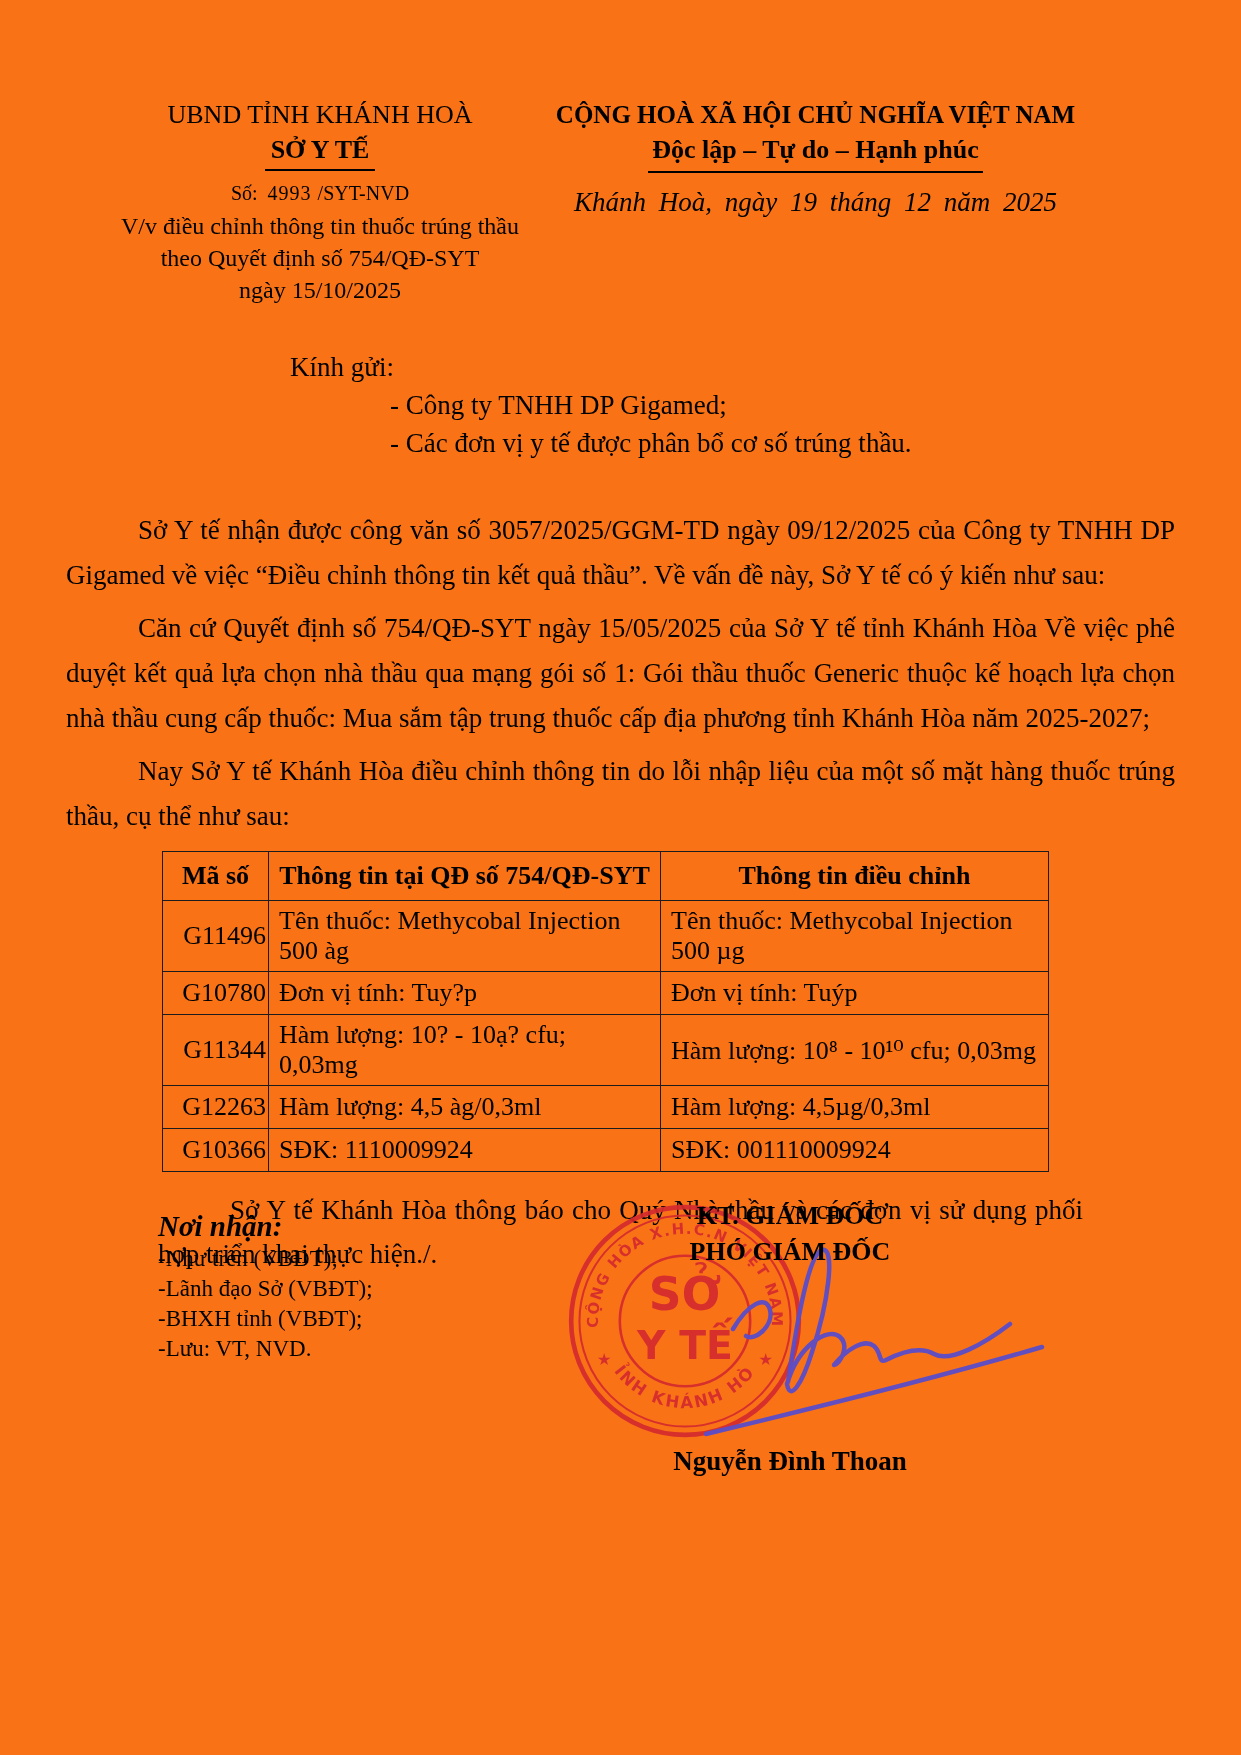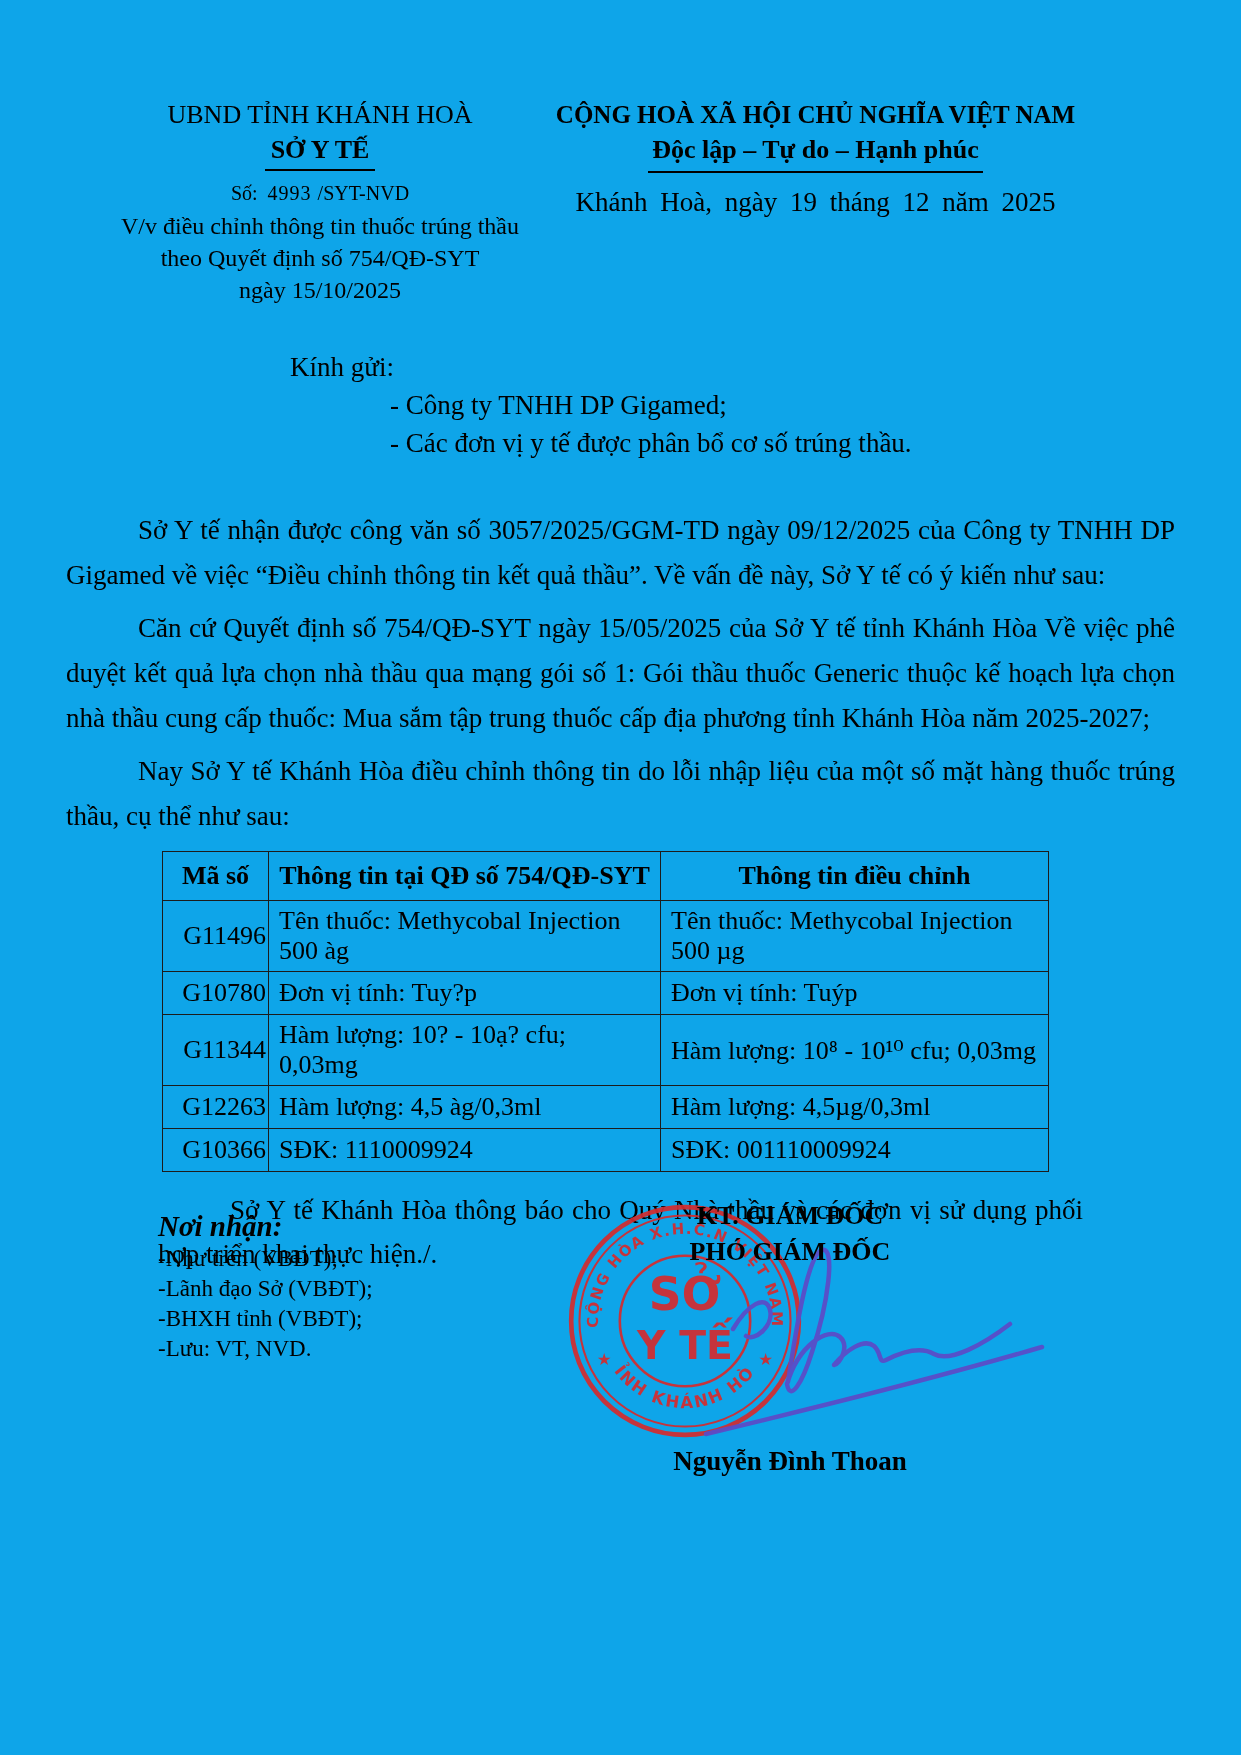--- a/index.html
+++ b/index.html
@@ -2,36 +2,36 @@
 <html lang="vi"><head>
 <meta charset="utf-8">
 <style>
   html,body{margin:0;padding:0;background:#ffffff;}
   body{
     width:1241px;height:1755px;
     font-family:"Liberation Serif","DejaVu Serif",serif;
     color:#000;
     -webkit-font-smoothing:antialiased;
   }
-  .page{position:relative;width:1241px;height:1755px;box-sizing:border-box;padding-top:98px;overflow:hidden;background:#0ea5e9;}
+  .page{position:relative;width:1241px;height:1755px;box-sizing:border-box;padding-top:98px;overflow:hidden;background:#f97316;}
 
   
   .hdr{display:flex;padding:0 150px 0 120px;gap:20px;}
   .hdr-left{width:400px;text-align:center;}
   .hdr-right{flex:1;text-align:center;}
   .h-org-parent{font-size:26px;line-height:34px;}
   .h-org{font-size:26px;line-height:36px;font-weight:bold;}
   .h-org .u{display:inline-block;border-bottom:2px solid #000;padding:0 6px 1px 6px;}
   .h-num{font-size:20px;line-height:34px;margin-top:5px;}
   .h-num .num{margin:0 6px 0 10px;letter-spacing:1px;}
   .h-subject{font-size:24px;line-height:32px;}
   .motto1{font-size:25px;line-height:34px;font-weight:bold;}
   .motto2{font-size:26px;line-height:36px;font-weight:bold;}
   .motto2 .u{display:inline-block;border-bottom:2px solid #000;padding:0 4px 3px 4px;}
-  .place-date{font-size:27px;line-height:34px;margin-top:12px;word-spacing:6px;}
+  .place-date{font-size:27px;line-height:34px;font-style:italic;margin-top:12px;word-spacing:6px;}
 
   
   .recipients{margin-top:42px;padding:0 160px;}
   .recipients .label{font-size:27px;line-height:38px;margin-left:130px;}
   .recipients .item{font-size:27px;line-height:38px;margin-left:230px;}
 
   
   .bodytext{margin-top:46px;padding:0 66px;}
   .bodytext p{
     margin:0 0 8px 0;

